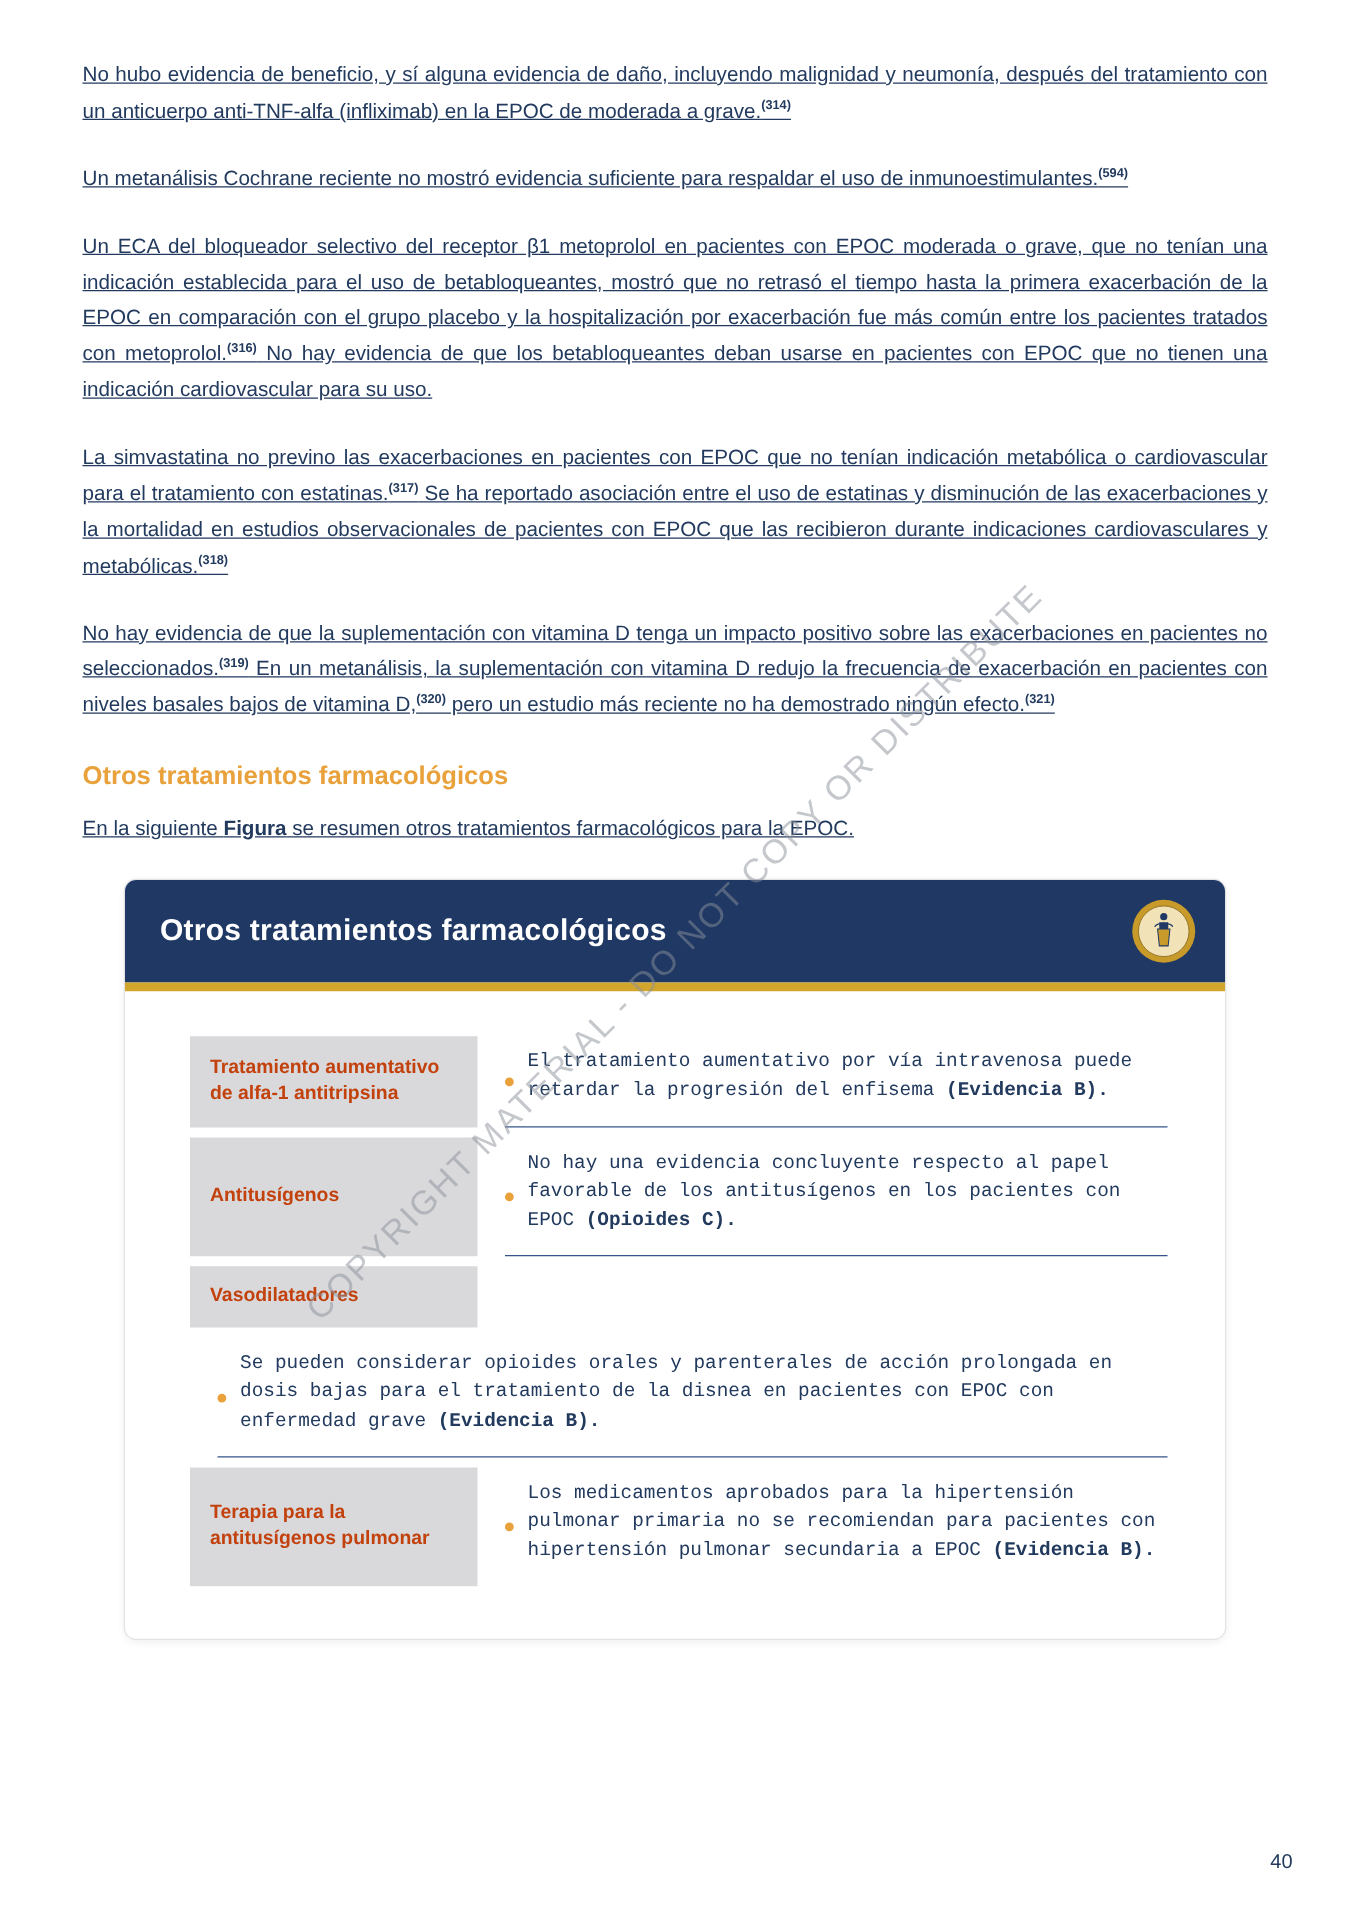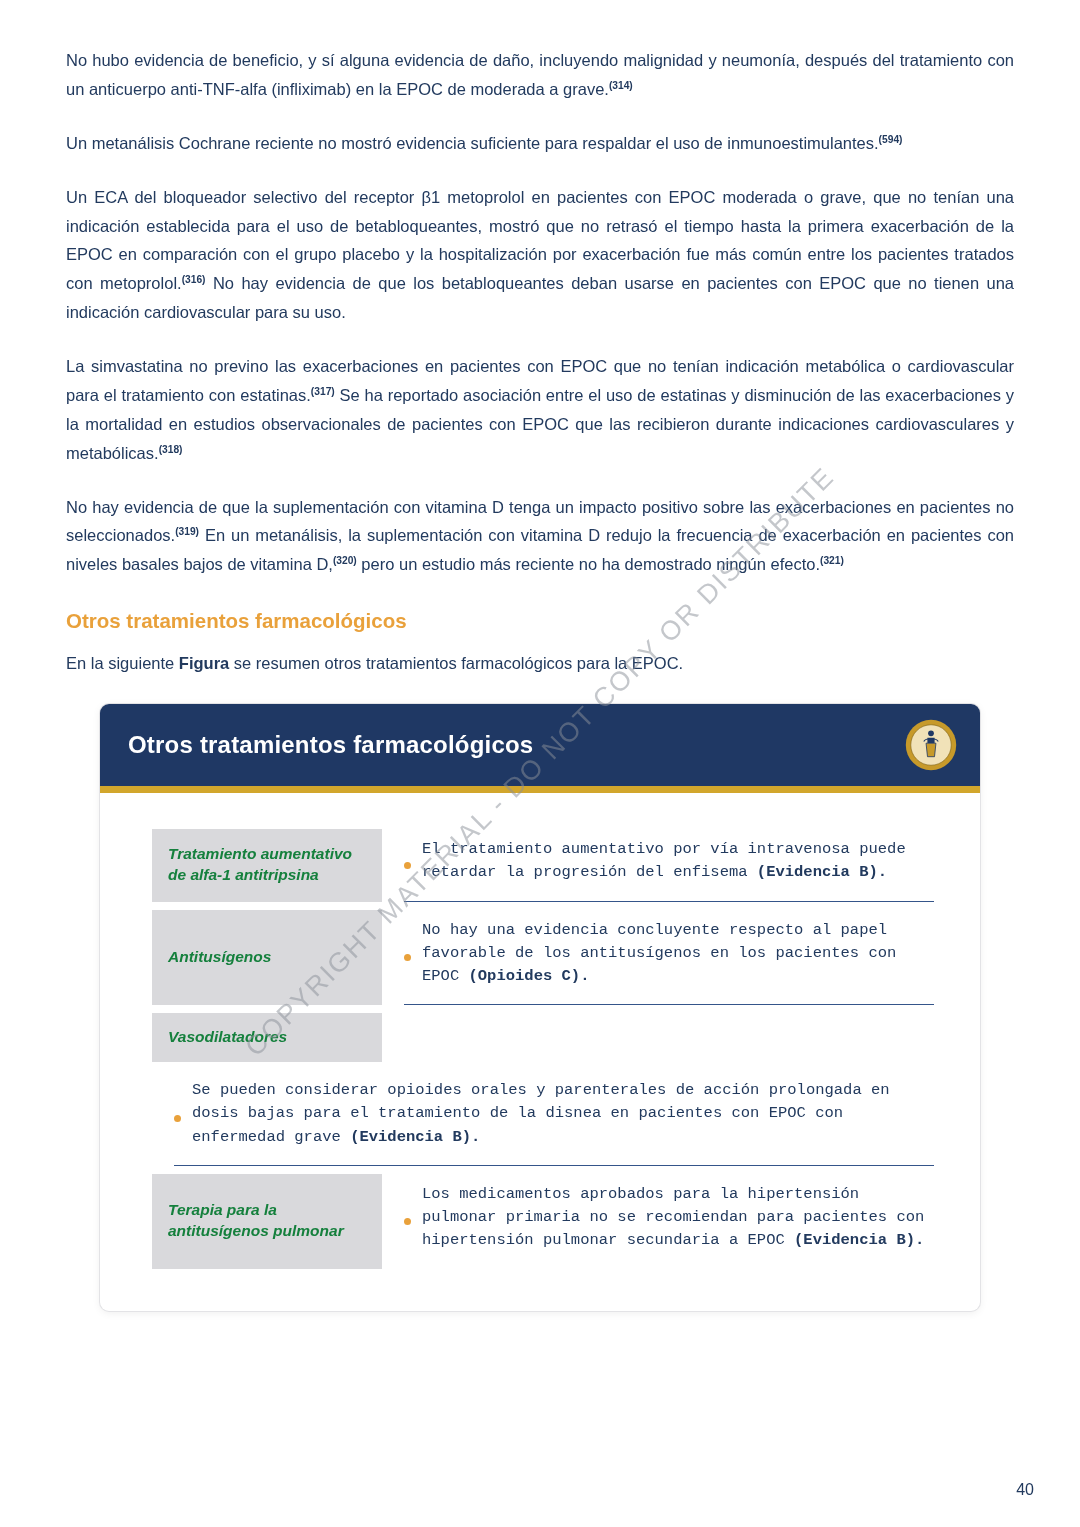--- a/index.html
+++ b/index.html
@@ -17,20 +17,21 @@
     color: #223a5e;
   }
   .content {
     padding: 46px 66px 0 66px;
   }
   .para {
     font-size: 16.5px;
     line-height: 1.75;
     text-align: justify;
     margin: 0 0 25px 0;
+    text-decoration: underline;
   }
   sup.ref {
     font-weight: 700;
     font-size: 0.62em;
   }
   .b { font-weight: 700; }
   .section-heading {
     color: #e9a13b;
     font-size: 20.5px;
     font-weight: 700;
@@ -75,28 +76,27 @@
   }
   .frow {
     display: flex;
     align-items: stretch;
   }
   .flabel {
     width: 230px;
     flex: none;
     box-sizing: border-box;
     background: #d9d9dc;
-    color: #15803d;
+    color: #c2410c;
     font-weight: 700;
     font-size: 15.5px;
     line-height: 1.35;
     padding: 14px 16px;
     display: flex;
     align-items: center;
-    font-style: italic;
   }
   .fcontent {
     flex: 1;
     margin-left: 22px;
     padding: 9px 4px 16px 0;
     box-sizing: border-box;
   }
   .fcontent.with-line {
     border-bottom: 1.5px solid #35558a;
   }

